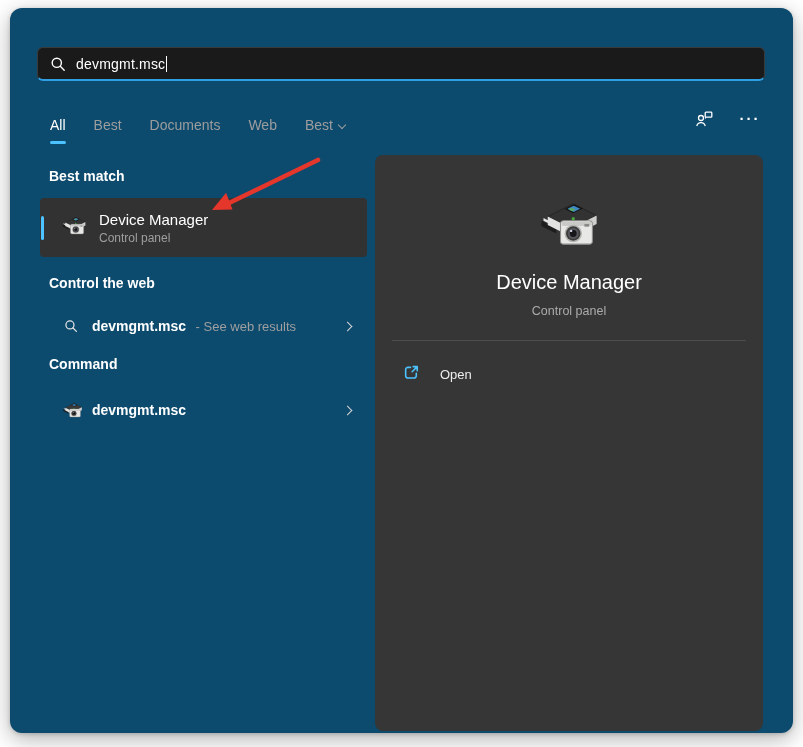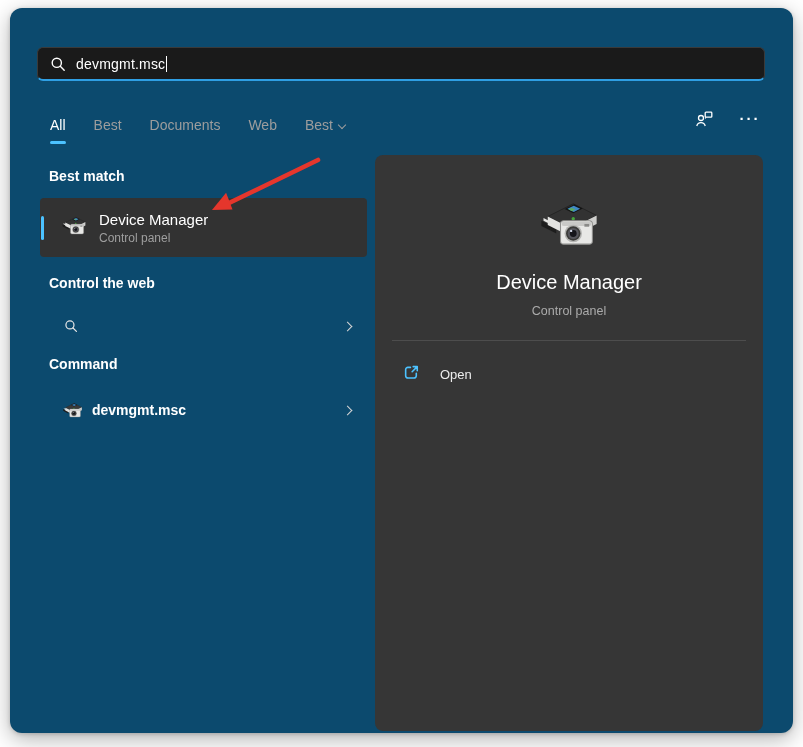--- a/index.html
+++ b/index.html
@@ -175,20 +175,24 @@
 
   <div class="section-label" style="top:267px;">Control the web</div>
 
   <div class="row web-row">
     <span class="row-icon">
       <svg width="14" height="14" viewBox="0 0 16 16" fill="none">
         <circle cx="6.8" cy="6.8" r="4.6" stroke="#e6e6e6" stroke-width="1.4"></circle>
         <line x1="10.3" y1="10.3" x2="14.2" y2="14.2" stroke="#e6e6e6" stroke-width="1.4" stroke-linecap="round"></line>
       </svg>
     </span>
+    <span class="row-text">
+      <span class="q">devmgmt.msc</span>
+      <span class="suffix">- See web results</span>
+    </span>
     <span class="chevron-right"></span>
   </div>
 
   <div class="section-label" style="top:348px;text-align:center;">Command</div>
 
   <div class="row cmd-row">
     <span class="row-icon" style="left:21px;">
       <svg width="23" height="23" viewBox="0 0 64 64" fill="none">
         <path d="M6 28 L20 35 L20 40 L6 33 Z" fill="#1d1d1d"></path>
         <path d="M8 28 L18 33 L18 30.5 L8 25.5 Z" fill="#e8e8e6"></path>

